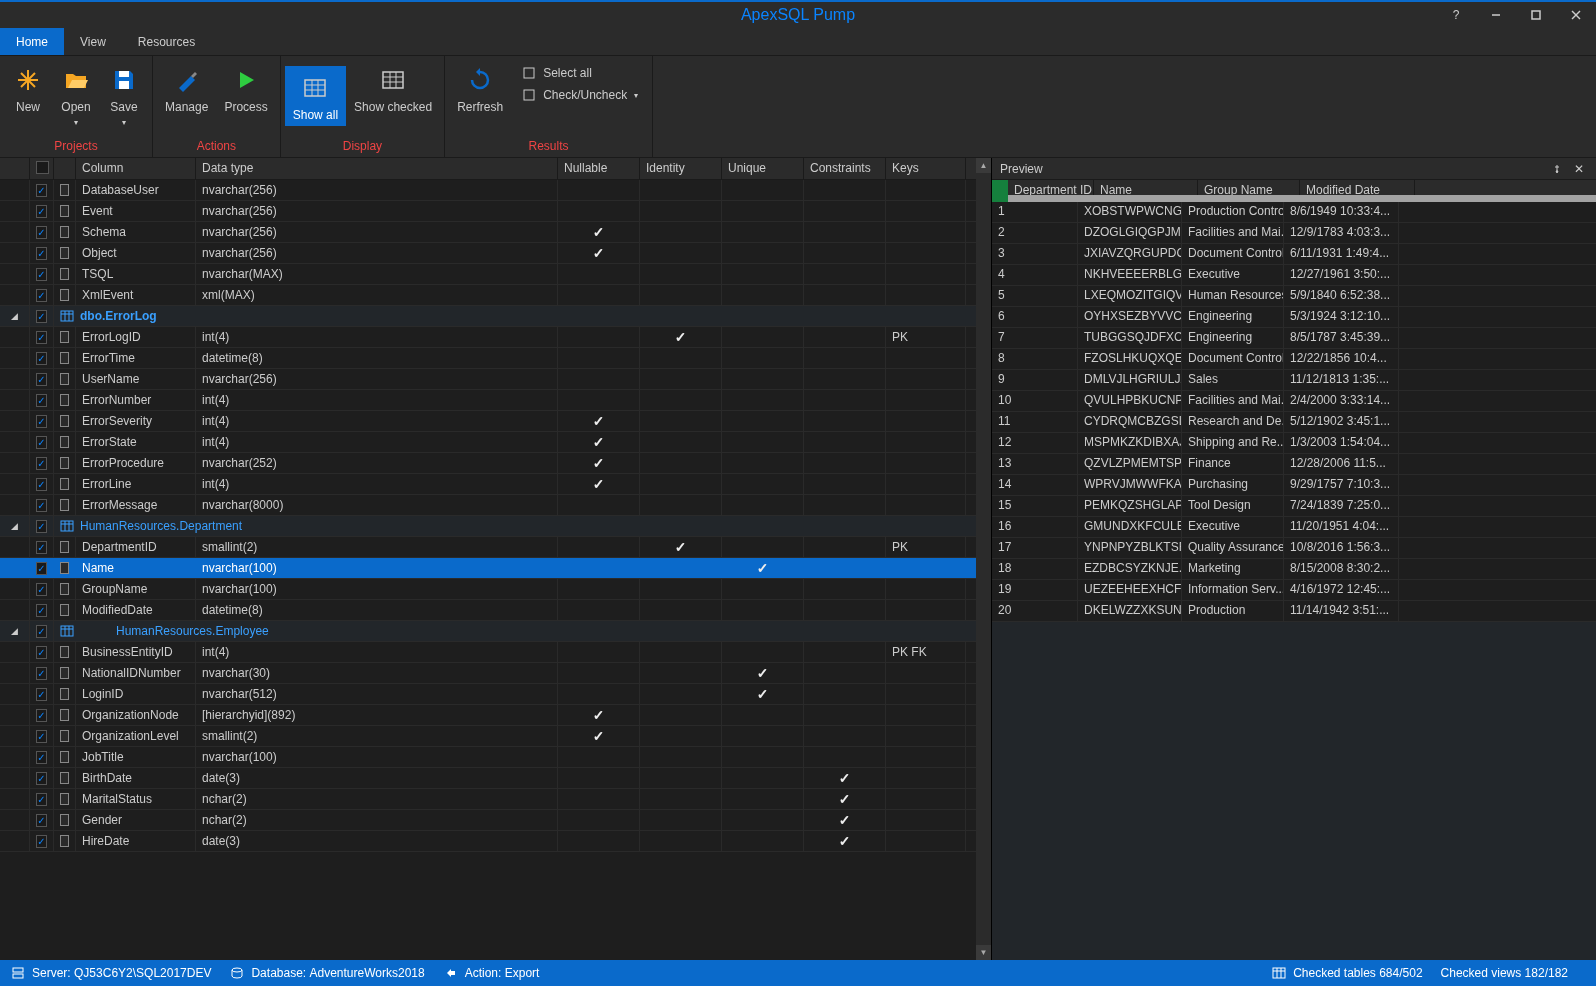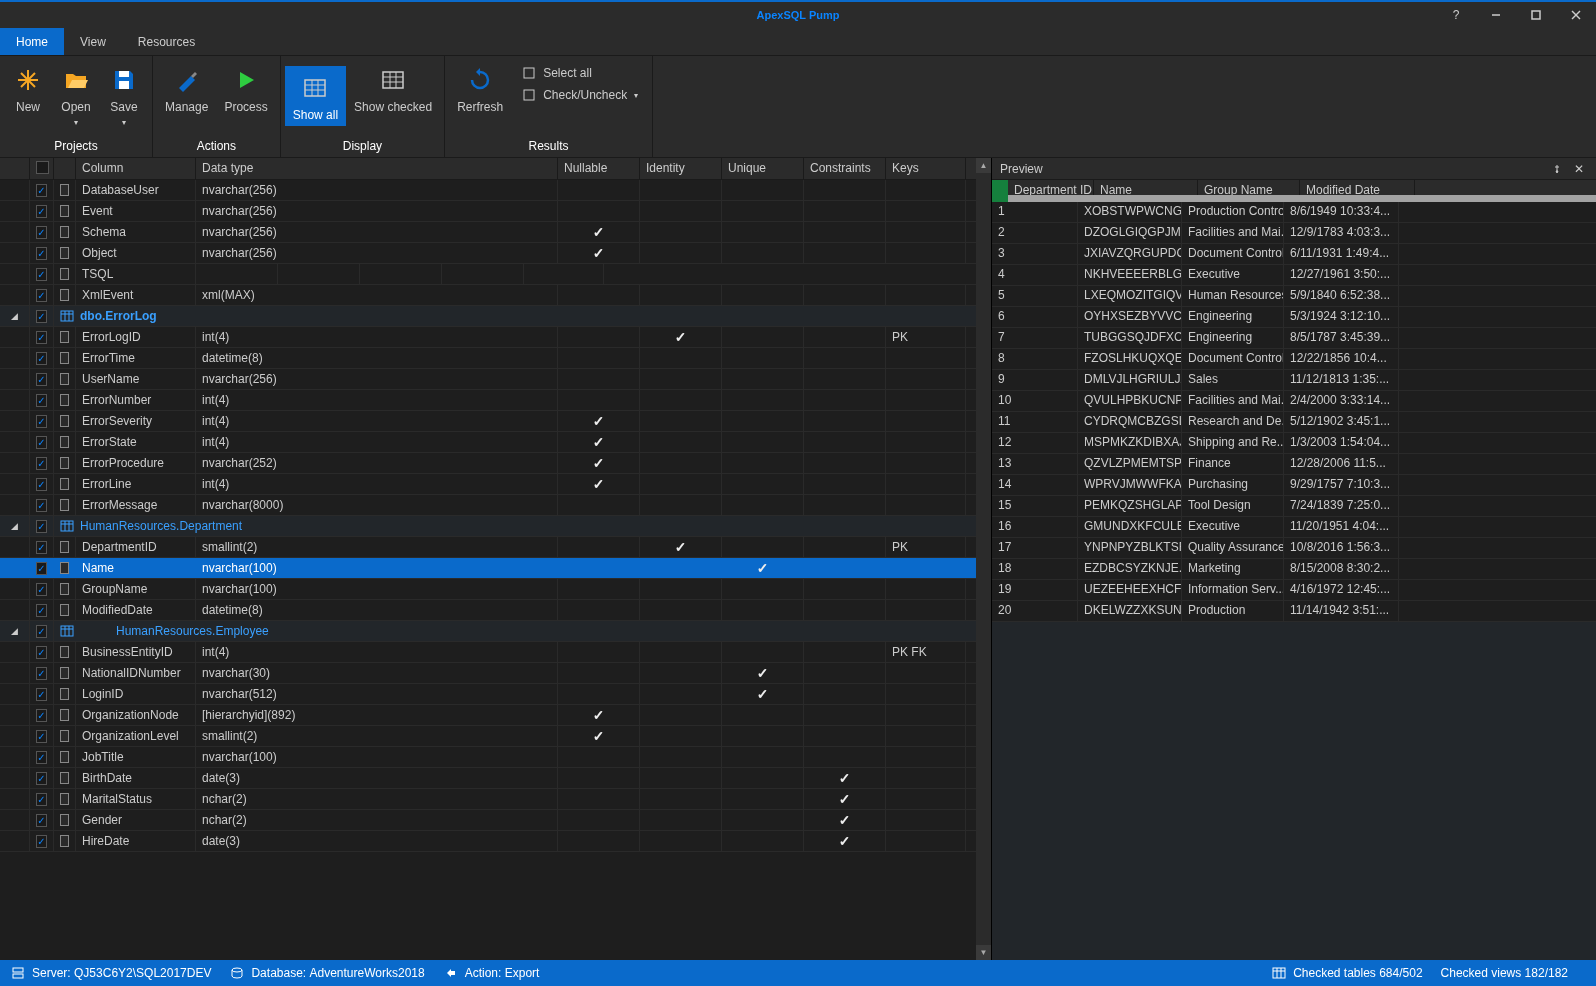--- a/index.html
+++ b/index.html
@@ -1,30 +1,30 @@
 <!DOCTYPE html>
 <html><head>
 <meta charset="utf-8">
 <style>
 * { margin: 0; padding: 0; box-sizing: border-box; font-family: 'Segoe UI', Tahoma, sans-serif; font-size: 12px; }
 body { background: #1e1e1e; color: #ccc; overflow: hidden; width: 1596px; height: 986px; }
 
 .titlebar { height: 28px; background: #2b2b2b; border-top: 2px solid #0a6acb; display: flex; align-items: center; justify-content: center; position: relative; }
-.titlebar-title { color: #0a84ff; font-size: 11px; font-weight: bold; }
+.titlebar-title { color: #0a84ff; font-size: 16px; }
 .titlebar-controls { position: absolute; right: 0; top: 0; display: flex; }
 .titlebar-btn { width: 40px; height: 26px; display: flex; align-items: center; justify-content: center; color: #ccc; cursor: pointer; }
 
 .tabbar { height: 28px; background: #2b2b2b; display: flex; border-bottom: 1px solid #1a1a1a; }
 .tab { padding: 0 16px; line-height: 28px; color: #ccc; cursor: pointer; }
 .tab.active { background: #0a6acb; color: #fff; }
 
 .ribbon { height: 102px; background: #2b2b2b; border-bottom: 1px solid #1a1a1a; display: flex; }
 .ribbon-group { border-right: 1px solid #1a1a1a; display: flex; flex-direction: column; }
 .ribbon-items { flex: 1; display: flex; align-items: flex-start; padding: 2px 4px; }
-.ribbon-label { text-align: center; color: #ffffff; padding-bottom: 4px; font-size: 12px; }
+.ribbon-label { text-align: center; color: #ef4444; padding-bottom: 4px; font-size: 12px; }
 .ribbon-btn { display: flex; flex-direction: column; align-items: center; padding: 6px 8px 4px; cursor: pointer; min-width: 48px; }
 .ribbon-btn.active { background: #0a6acb; margin-top: 8px; }
 .ribbon-btn .icon { width: 32px; height: 32px; display: flex; align-items: center; justify-content: center; margin-bottom: 4px; }
 .ribbon-btn .label { font-size: 12px; color: #ccc; text-align: center; }
 .ribbon-btn.active .label { color: #fff; }
 .ribbon-small { display: flex; flex-direction: column; padding: 4px; }
 .ribbon-small-btn { display: flex; align-items: center; padding: 3px 6px; cursor: pointer; color: #ccc; }
 .ribbon-small-btn .small-icon { width: 16px; height: 16px; margin-right: 6px; display: flex; align-items: center; justify-content: center; }
 
 .workspace { display: flex; height: calc(986px - 28px - 28px - 102px - 26px); }
@@ -314,20 +314,21 @@
         </div>
         <div class="grid-row">
           <div class="cell c-expand"></div>
           <div class="cell c-check">
             <div class="checkbox checked"></div>
           </div>
           <div class="cell c-icon">
             <div class="col-icon-box"></div>
           </div>
           <div class="cell c-column">TSQL</div>
+          <div class="cell c-datatype">nvarchar(MAX)</div>
           <div class="cell c-nullable"></div>
           <div class="cell c-identity"></div>
           <div class="cell c-unique"></div>
           <div class="cell c-constraints"></div>
           <div class="cell c-keys"></div>
         </div>
         <div class="grid-row">
           <div class="cell c-expand"></div>
           <div class="cell c-check">
             <div class="checkbox checked"></div>

